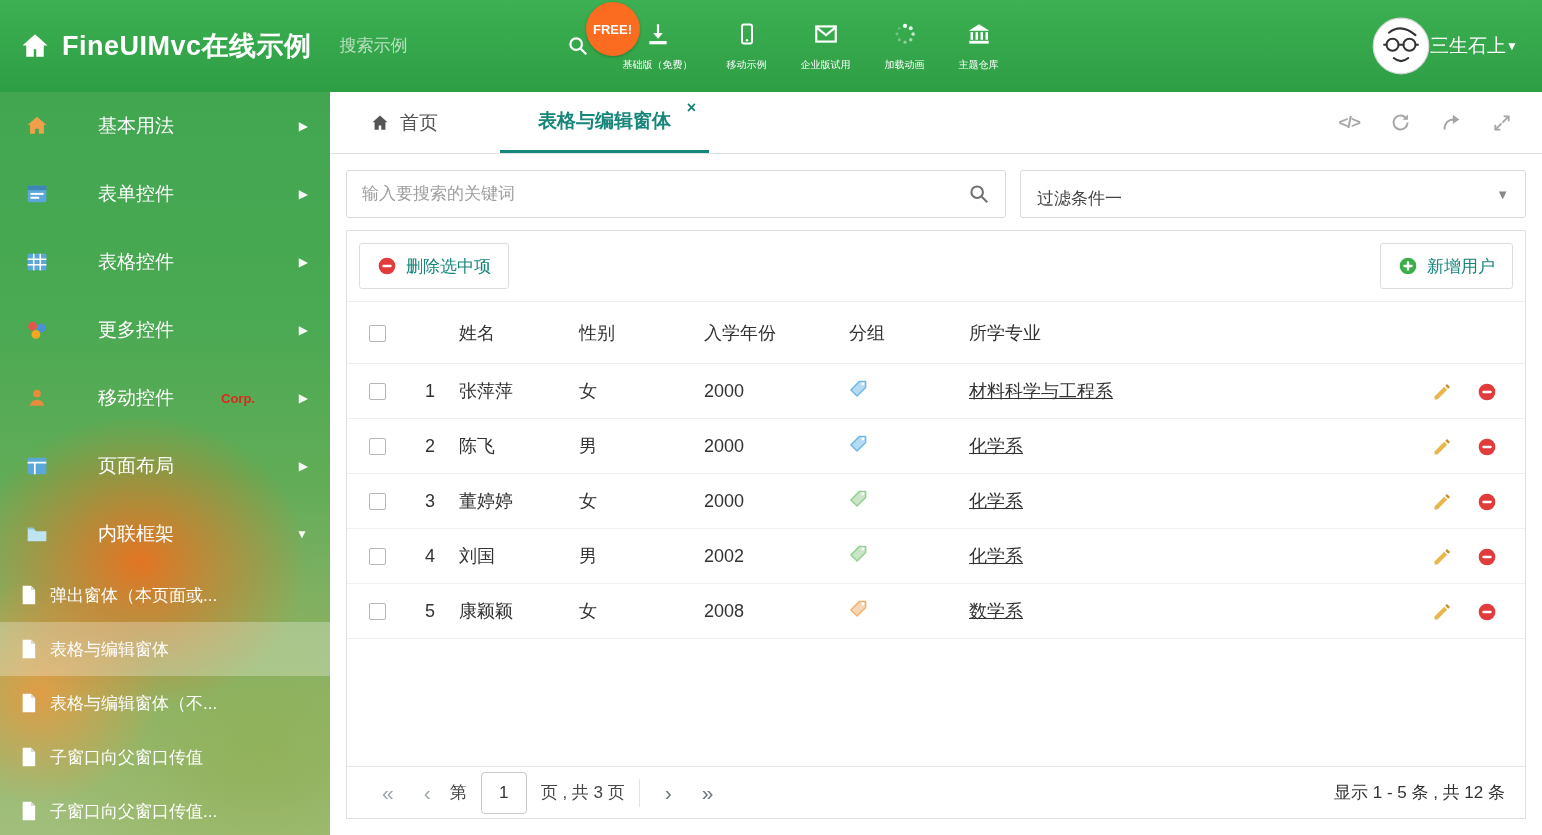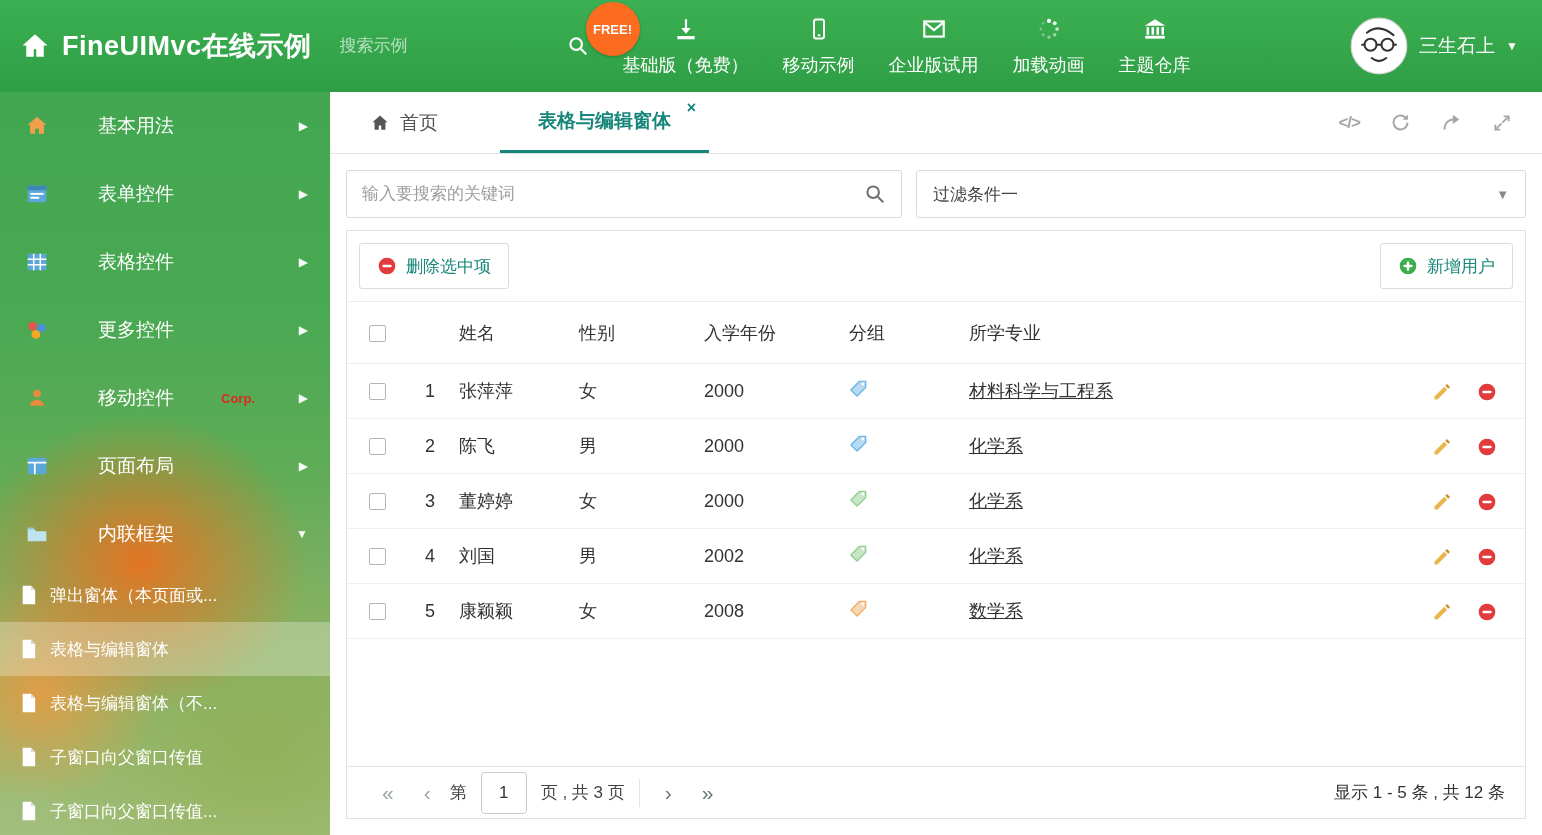--- a/index.html
+++ b/index.html
@@ -19,25 +19,25 @@
     display:flex;align-items:center;padding:0 18px 0 20px;color:#fff;z-index:5;}
   .brand-home{display:flex;margin-right:12px;}
   .brand-title{font-size:27px;font-weight:700;letter-spacing:.5px;white-space:nowrap;}
   .top-search{display:flex;align-items:center;margin-left:28px;width:210px;}
   .top-search input{flex:1;background:transparent;border:0;outline:0;color:#fff;font-size:17px;font-family:inherit;}
   .top-search input::placeholder{color:rgba(255,255,255,.65);}
   .top-search .sicon{display:flex;margin-left:6px;cursor:pointer;}
   .top-nav{display:flex;align-items:center;margin-left:56px;}
   .nav-item{position:relative;height:92px;display:flex;flex-direction:column;align-items:center;justify-content:center;padding:0 17px;cursor:pointer;}
   .nav-item .nicon{display:flex;height:28px;align-items:center;}
-  .nav-label{margin-top:10px;font-size:18px;white-space:nowrap;}
+  .nav-label{margin-top:10px;font-size:10px;white-space:nowrap;}
   .free-badge{position:absolute;top:2px;left:-20px;width:54px;height:54px;border-radius:50%;
     background:#fb6c20;display:flex;align-items:center;justify-content:center;
     font-size:13px;font-weight:700;color:#fff;box-shadow:0 1px 3px rgba(0,0,0,.25);}
-  .user{display:flex;align-items:center;margin-left:auto;gap:11px;cursor:pointer;padding-right:6px;}
+  .user{display:flex;align-items:center;margin-left:auto;gap:0;cursor:pointer;padding-right:6px;}
   .avatar{display:flex;width:58px;height:58px;}
   .user-name{font-size:19px;}
   .user .caret{font-size:12px;}
 
   
   .sidebar{position:absolute;top:92px;left:0;bottom:0;width:330px;overflow:hidden;color:#fff;
     background:
       radial-gradient(240px 210px at 140px 470px, rgba(236,112,30,.92), rgba(236,112,30,0) 70%),
       radial-gradient(170px 160px at 40px 600px, rgba(244,150,60,.8), rgba(244,150,60,0) 70%),
       radial-gradient(320px 280px at 260px 660px, rgba(140,170,70,.55), rgba(140,170,70,0) 70%),
@@ -54,25 +54,25 @@
   
   .main{position:absolute;top:92px;left:330px;right:0;bottom:0;background:#fff;display:flex;flex-direction:column;overflow:hidden;}
   .tabbar{height:62px;display:flex;align-items:stretch;border-bottom:1px solid #e2e2e2;padding-left:14px;flex:0 0 auto;gap:36px;}
   .tab{display:flex;align-items:center;gap:10px;padding:0 26px;font-size:19px;color:#555;cursor:pointer;}
   .tab.active{color:var(--teal);font-weight:700;border-bottom:3px solid var(--teal);position:relative;padding:0 38px;}
   .tab-close{position:absolute;top:8px;right:13px;font-size:16px;font-weight:700;color:var(--teal);cursor:pointer;line-height:1;}
   .tab-tools{margin-left:auto;display:flex;align-items:center;gap:30px;padding-right:30px;color:#a6a6a6;}
   .tool{cursor:pointer;display:flex;align-items:center;font-size:17px;font-weight:700;letter-spacing:-1px;}
 
   .filter-row{display:flex;gap:14px;margin:16px 16px 12px;flex:0 0 auto;}
-  .search-box{width:556px;height:48px;border:1px solid #d9d9d9;border-radius:3px;display:flex;align-items:center;background:#fff;}
+  .search-box{width:660px;height:48px;border:1px solid #d9d9d9;border-radius:3px;display:flex;align-items:center;background:#fff;}
   .search-box input{flex:1;border:0;outline:0;padding:0 15px;font-size:17px;color:#333;font-family:inherit;}
   .search-box input::placeholder{color:#9e9e9e;}
   .search-box .sicon{color:#6f6f6f;margin-right:15px;display:flex;cursor:pointer;}
-  .select-box{flex:1;height:48px;border:1px solid #d9d9d9;border-radius:3px;display:flex;align-items:center;padding:6px 16px;font-size:17px;color:#444;background:#fff;cursor:pointer;}
+  .select-box{flex:1;height:48px;border:1px solid #d9d9d9;border-radius:3px;display:flex;padding:16px 16px;font-size:17px;color:#444;background:#fff;cursor:pointer;}
   .select-box .caret{margin-left:auto;color:#888;font-size:13px;}
 
   .panel{flex:1;margin:0 16px 16px;border:1px solid #e0e0e0;display:flex;flex-direction:column;min-height:0;overflow:hidden;}
   .panel-toolbar{display:flex;justify-content:space-between;align-items:center;padding:12px 12px;flex:0 0 auto;}
   .btn{height:46px;display:inline-flex;align-items:center;gap:9px;padding:0 17px;border:1px solid #dcdcdc;background:#fff;border-radius:3px;font-size:17px;color:var(--teal);cursor:pointer;font-family:inherit;}
   .btn .bicon{display:flex;}
 
   .grid-wrap{flex:1;min-height:0;}
   table.grid{width:100%;border-collapse:collapse;table-layout:fixed;}
   .grid th{font-weight:400;color:#333;font-size:18px;text-align:left;height:62px;border-top:1px solid #ededed;border-bottom:1px solid #ededed;}

